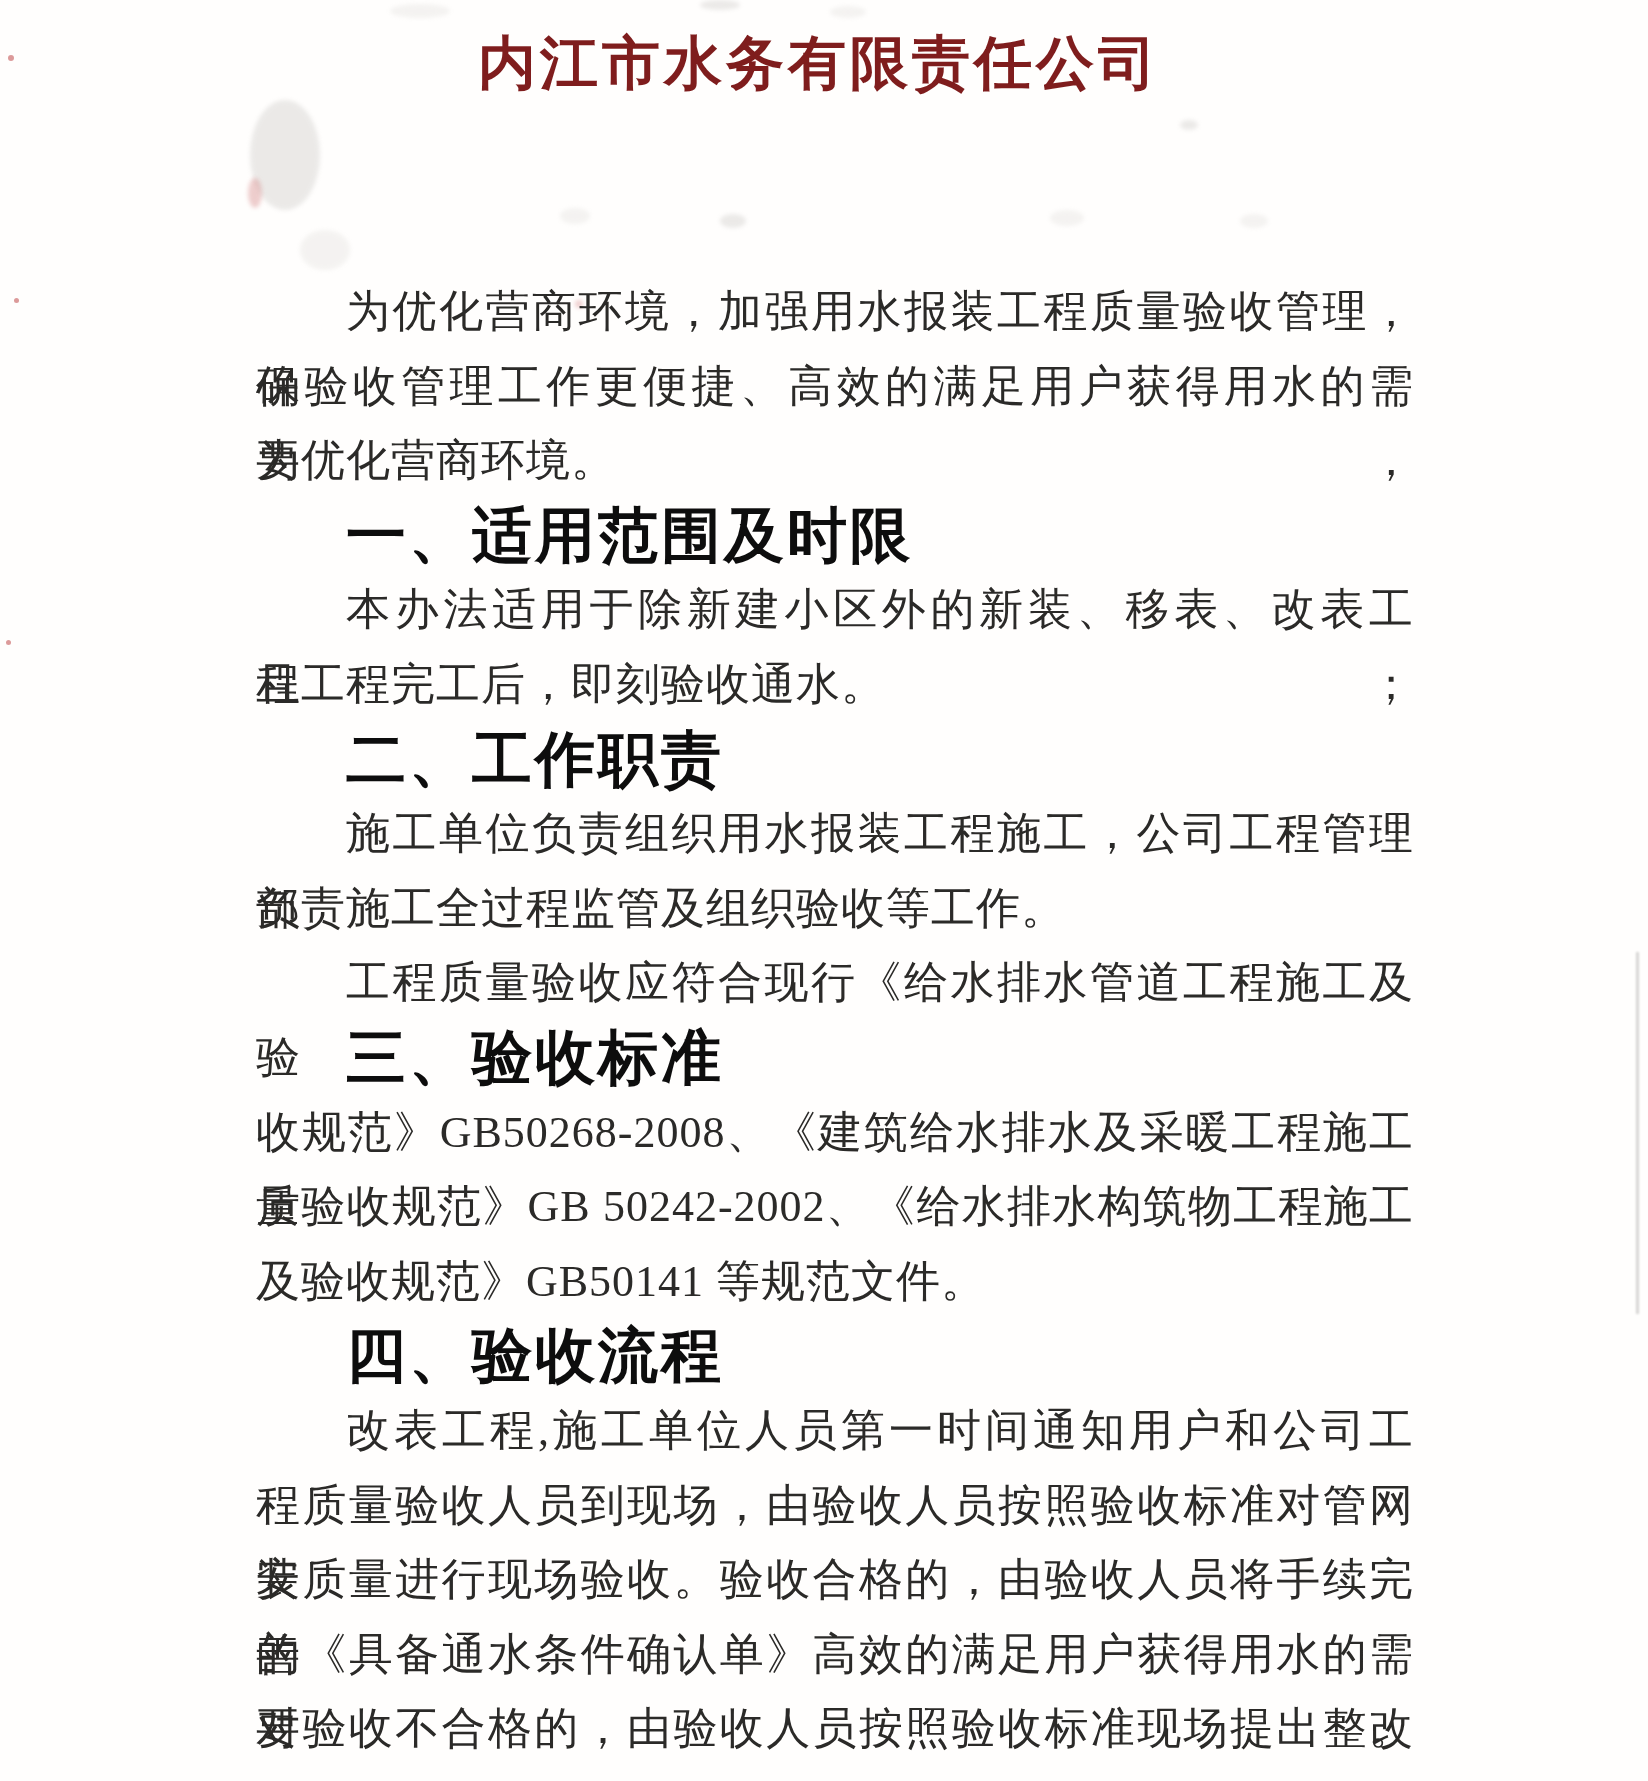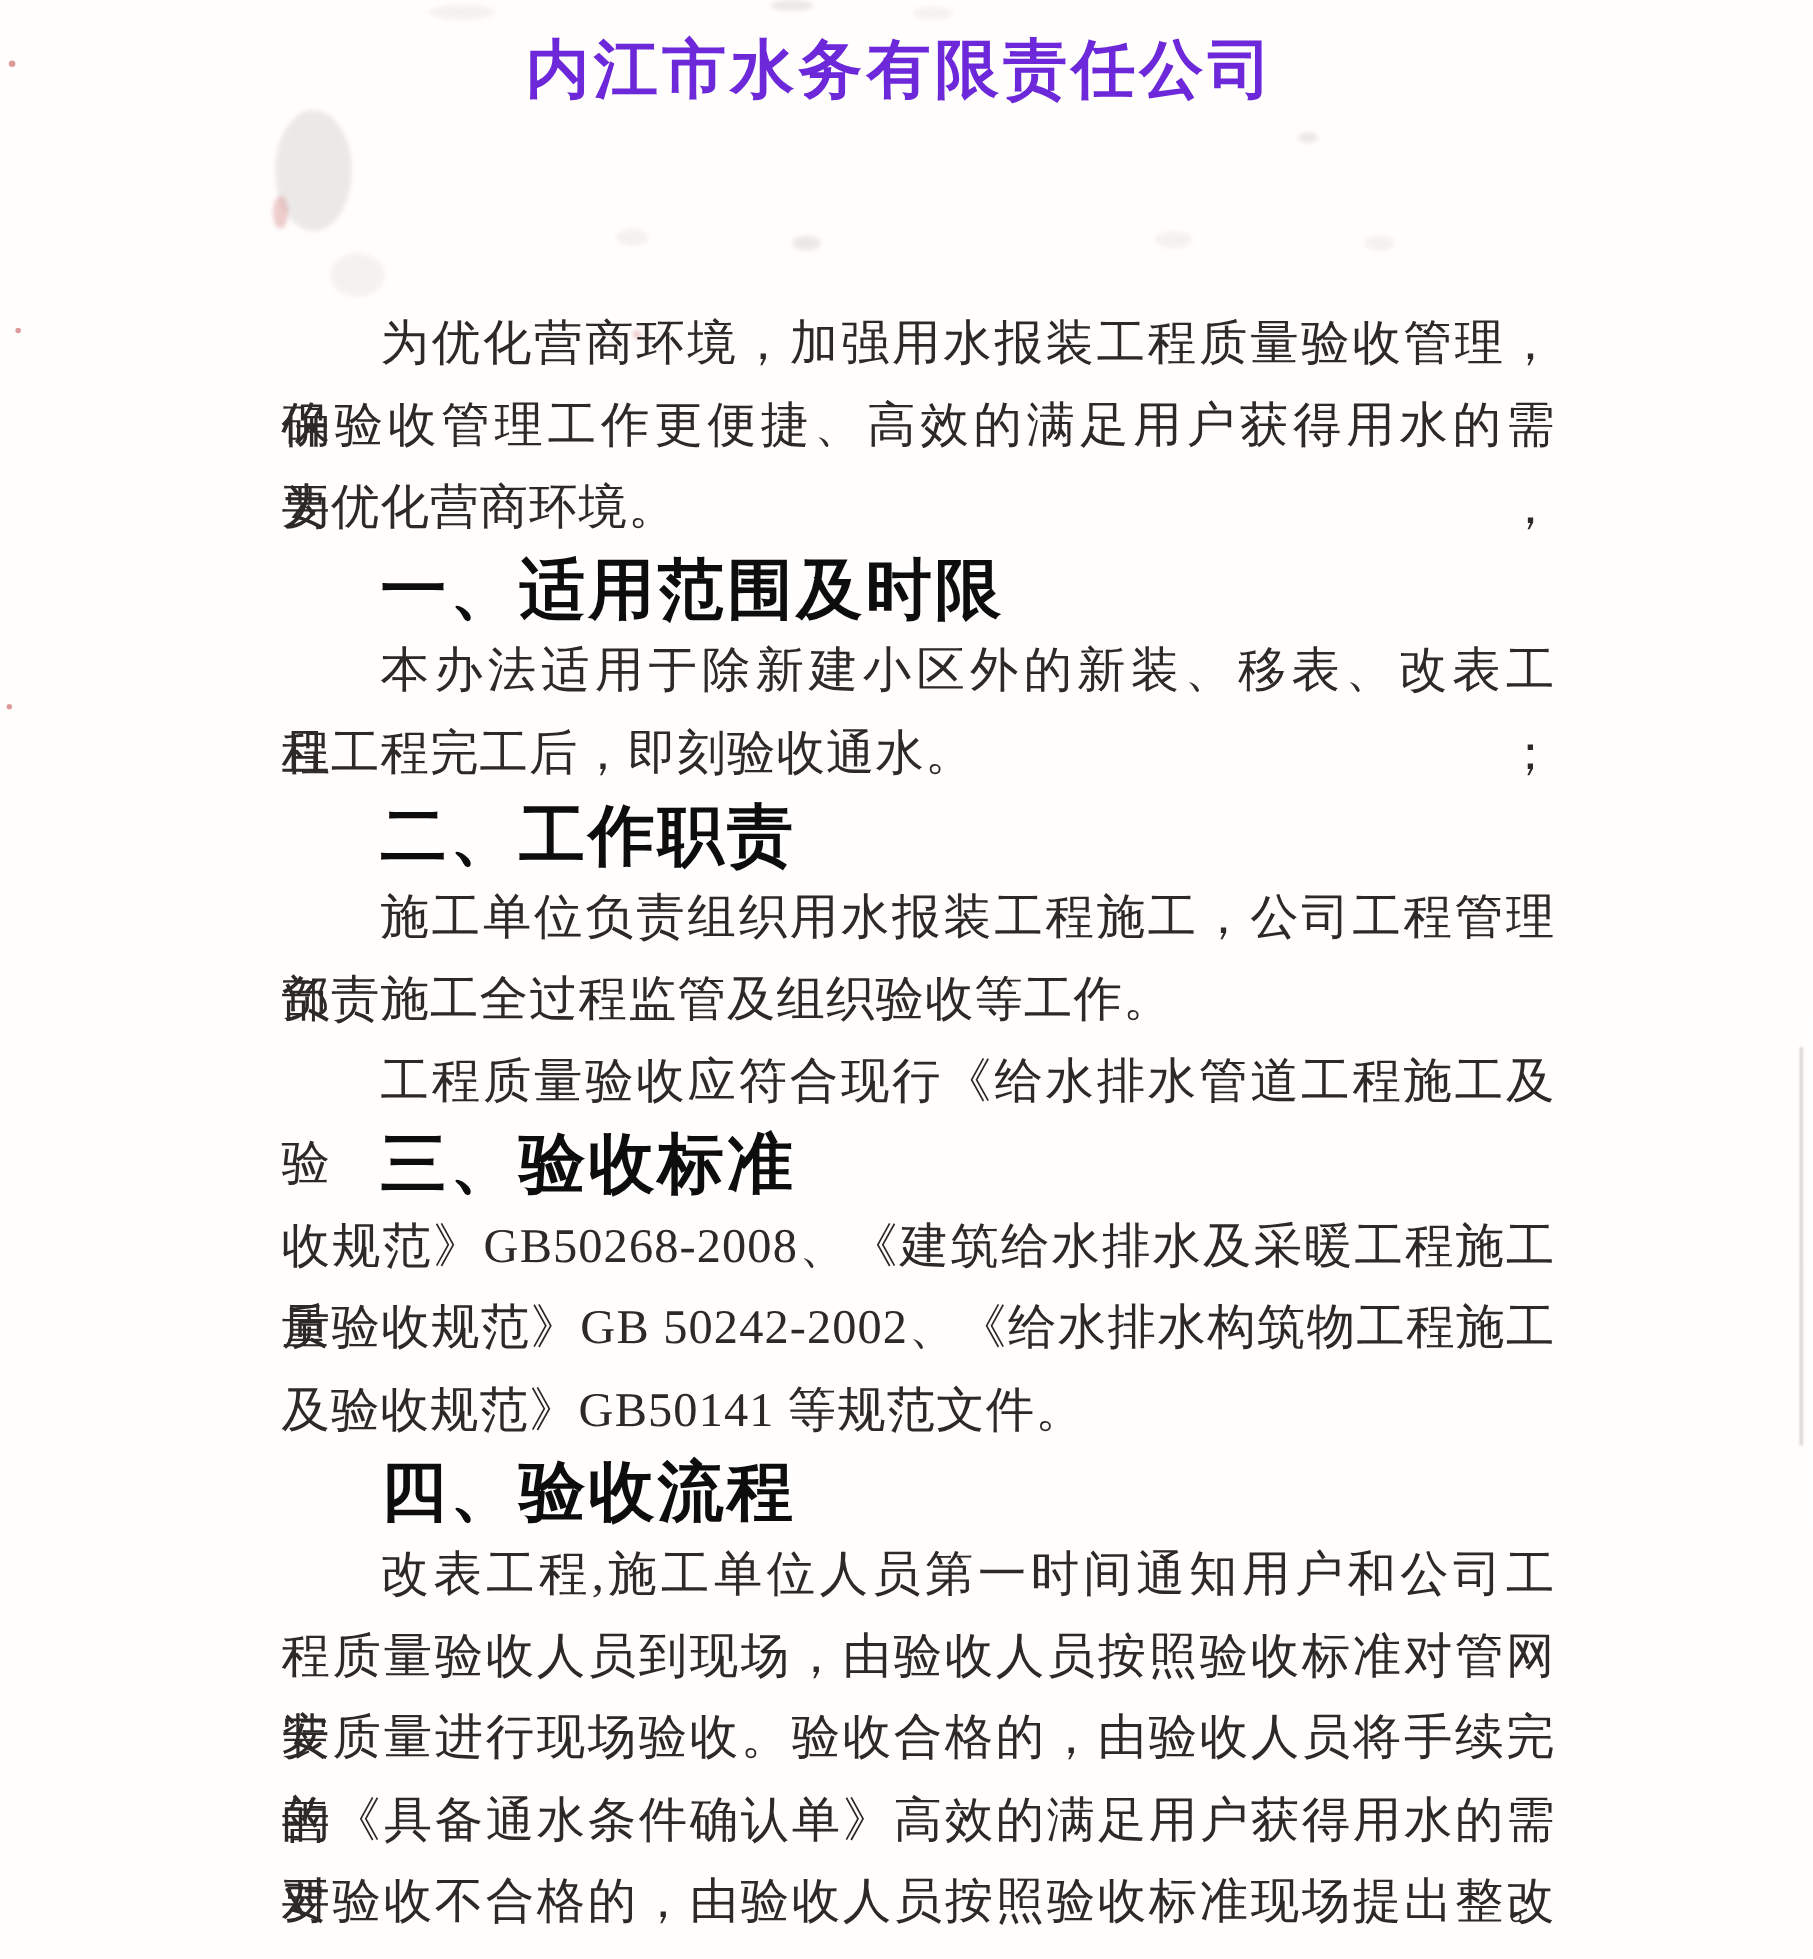--- a/index.html
+++ b/index.html
@@ -40,21 +40,21 @@
     opacity: .35;
     filter: blur(1px);
   }
   
   .title {
     position: absolute;
     left: 240px;
     top: 18px;
     width: 1158px;
     text-align: center;
-    color: #6d28d9;
+    color: #7f1d1d;
   }
   .title-line {
     font-size: 58px;
     line-height: 92px;
     font-weight: 700;
     letter-spacing: 4px;
     white-space: nowrap;
   }
   
   .content {

